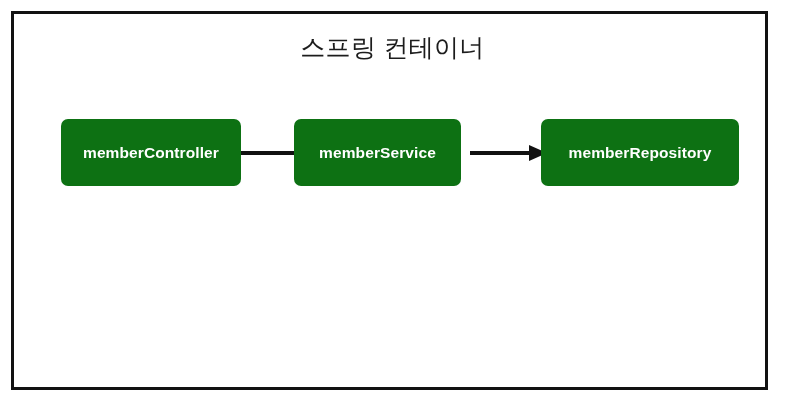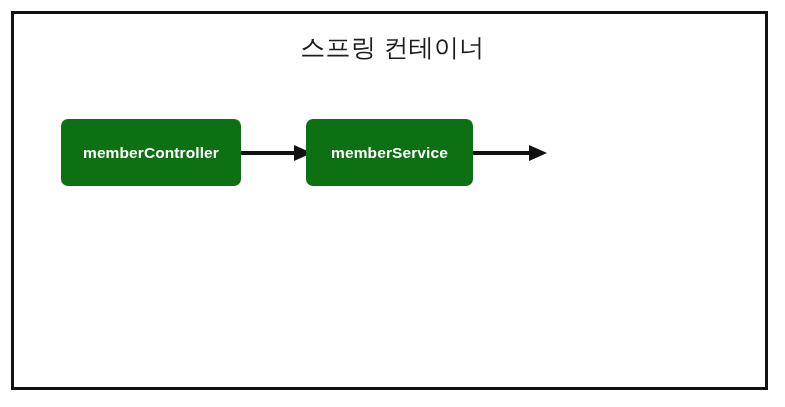--- a/index.html
+++ b/index.html
@@ -65,21 +65,21 @@
     color: #ffffff;
     font-size: 15.5px;
     font-weight: bold;
     line-height: 18px;
     white-space: nowrap;
     letter-spacing: 0.1px;
     text-align: center;
   }
 
   #node-member-controller { left: 47px;  width: 180px; }
-  #node-member-service    { left: 292px; width: 167px; }
+  #node-member-service    { left: 280px; width: 167px; }
   #node-member-repository { left: 527px; width: 198px; }
 
   
   .flow-arrow {
     position: absolute;
     top: 127px;
     height: 24px;
     z-index: 2;
   }
   #arrow-controller-to-service { left: 224px; width: 74px; }
@@ -110,15 +110,18 @@
       <span class="bean-label">memberService</span>
     </div>
 
     <div class="flow-arrow" id="arrow-service-to-repository">
       <svg width="77" height="24" viewBox="0 0 77 24" xmlns="http://www.w3.org/2000/svg">
         <line x1="0" y1="12" x2="61" y2="12" stroke="#111111" stroke-width="4"></line>
         <polygon points="59,4 77,12 59,20" fill="#111111"></polygon>
       </svg>
     </div>
 
+    <div class="bean-node" id="node-member-repository">
+      <span class="bean-label">memberRepository</span>
+    </div>
 
   </div>
 </div>
 
 </body></html>

